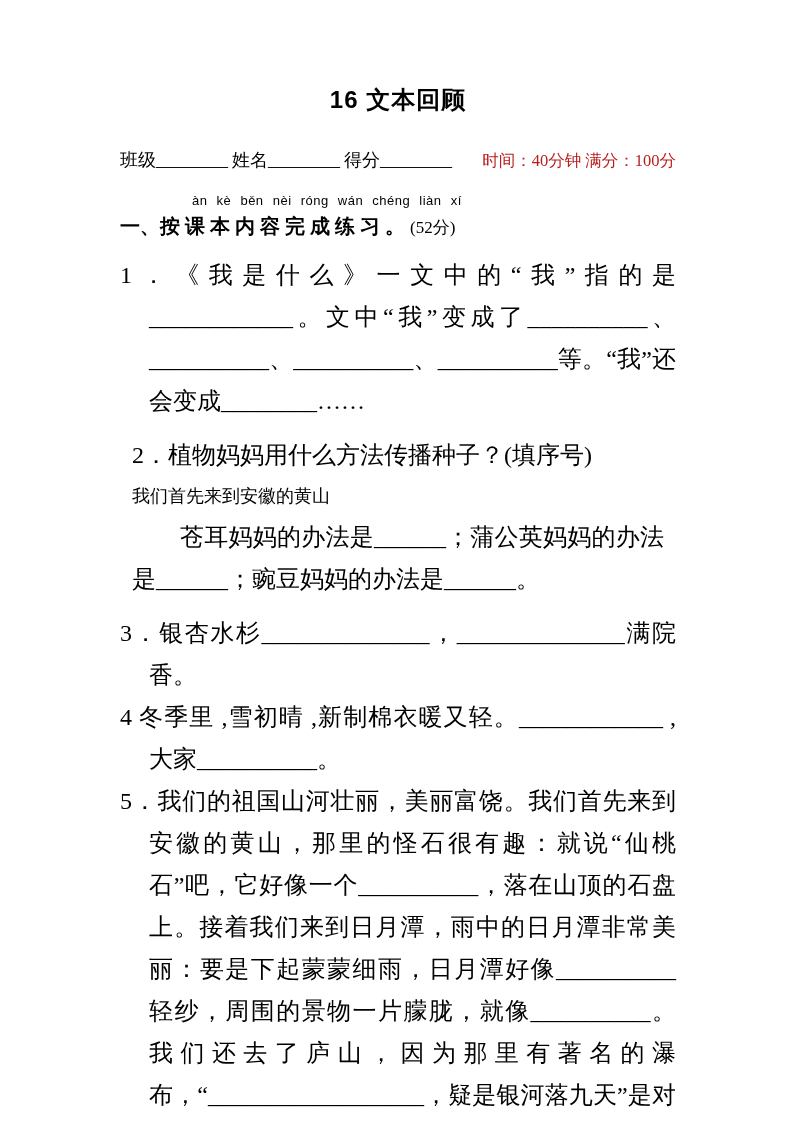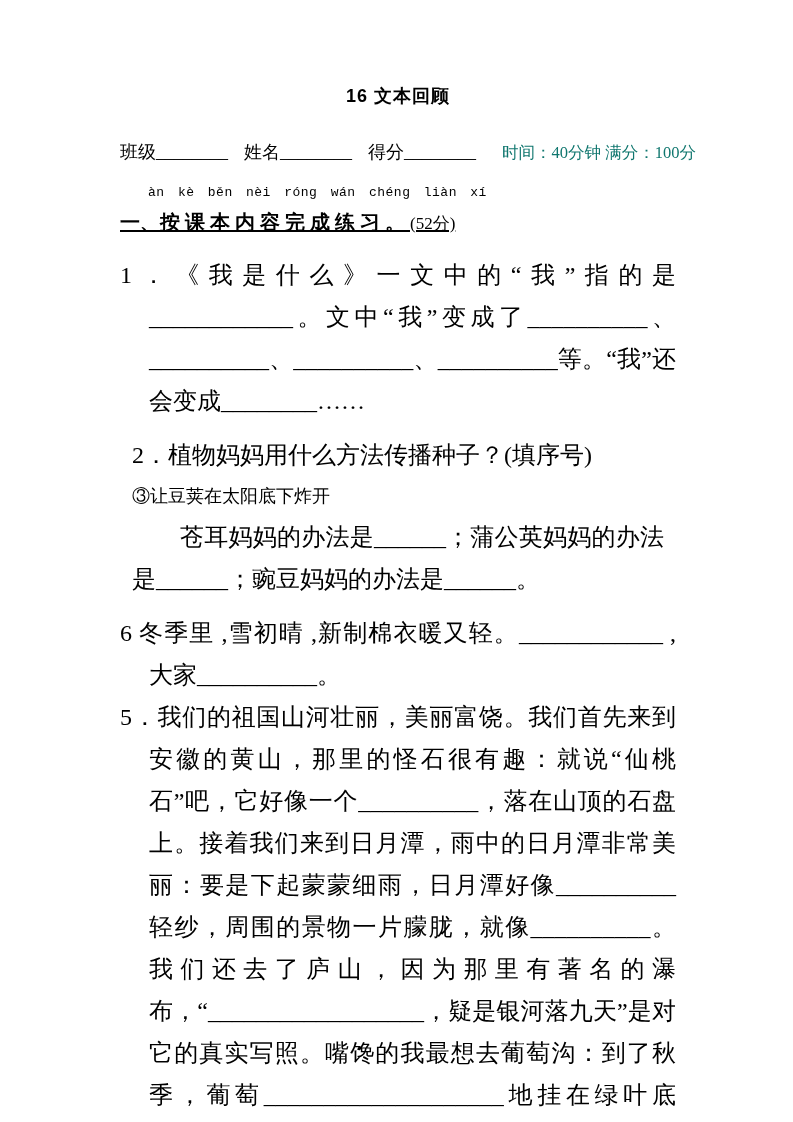--- a/index.html
+++ b/index.html
@@ -7,53 +7,52 @@
     width: 793px;
     min-height: 1122px;
     background: #ffffff;
     color: #000000;
     font-family: "Liberation Serif", "DejaVu Serif", serif;
   }
   .page { padding: 84px 117px 30px 120px; }
 
   .title {
     font-family: "Liberation Sans", "DejaVu Sans", sans-serif;
-    font-size: 18px;
+    font-size: 24px;
     font-weight: bold;
     text-align: center;
     margin: 0 0 32px 0;
     letter-spacing: 1px;
   }
 
   .header-line {
     display: flex;
     justify-content: space-between;
     align-items: baseline;
     font-size: 18px;
     margin-bottom: 20px;
     white-space: nowrap;
   }
-  .header-fields { display: flex; gap: 16px; }
+  .header-fields { display: flex; gap: 4px; }
   .field { white-space: nowrap; }
   .meta { font-size: 16.5px; }
 
   .section { margin-bottom: 10px; }
   .pinyin {
-    font-family: Liberation Mono, monospace;
+    font-family: Liberation Sans, sans-serif;
     font-size: 13px;
-    margin-left: 28px;
+    margin-left: 72px;
     word-spacing: 5px;
     letter-spacing: 0.5px;
     line-height: 18px;
   }
   .section-head {
     font-size: 20px;
     font-weight: bold;
-    line-height: 40px;
-    text-decoration: underline;
+    line-height: 32px;
   }
   .section-head .spaced { letter-spacing: 5px; }
   .section-head .points { font-weight: normal; font-size: 17px; letter-spacing: 0; }
 
   .questions p { margin: 0; }
   .q {
     font-size: 24px;
     line-height: 42px;
     text-align: justify;
   }
@@ -68,39 +67,40 @@
 <div class="page">
 
   <h1 class="title">16 文本回顾</h1>
 
   <div class="header-line">
     <div class="header-fields">
       <span class="field"><span>班级</span><span>________</span></span>
       <span class="field"><span>姓名</span><span>________</span></span>
       <span class="field"><span>得分</span><span>________</span></span>
     </div>
-    <div class="meta" style="color: #0f766e; margin-left: 26px;">时间：40分钟 满分：100分</div>
+    <div class="meta" style="color: #b91c1c; margin-left: 26px;">时间：40分钟 满分：100分</div>
   </div>
 
   <div class="section">
     <div class="pinyin">àn  kè běn  nèi róng wán chéng liàn  xí</div>
     <div class="section-head">
       <span>一、</span><span class="spaced">按课本内容完成练习。</span><span class="points">(52分)</span>
     </div>
   </div>
 
   <div class="questions">
 
     <p class="q hang">1．《我是什么》一文中的“我”指的是____________。文中“我”变成了__________、__________、__________、__________等。“我”还会变成________……</p>
 
     <div class="qblock">
       <p class="q">2．植物妈妈用什么方法传播种子？(填序号)</p>
-      <p class="q opt">③让豆荚在太阳底下炸开</p>
+      <p class="q opt">我们首先来到安徽的黄山</p>
       <p class="q ans">苍耳妈妈的办法是______；蒲公英妈妈的办法是______；豌豆妈妈的办法是______。</p>
     </div>
 
+    <p class="q hang">3．银杏水杉______________，______________满院香。</p>
 
-    <p class="q hang">6 冬季里 ,雪初晴 ,新制棉衣暖又轻。____________ ,大家__________。</p>
+    <p class="q hang">4 冬季里 ,雪初晴 ,新制棉衣暖又轻。____________ ,大家__________。</p>
 
     <p class="q hang">5．我们的祖国山河壮丽，美丽富饶。我们首先来到安徽的黄山，那里的怪石很有趣：就说“仙桃石”吧，它好像一个__________，落在山顶的石盘上。接着我们来到日月潭，雨中的日月潭非常美丽：要是下起蒙蒙细雨，日月潭好像__________轻纱，周围的景物一片朦胧，就像__________。我们还去了庐山，因为那里有著名的瀑布，“__________________，疑是银河落九天”是对它的真实写照。嘴馋的我最想去葡萄沟：到了秋季，葡萄____________________地挂在绿叶底下，有红的、白的、紫的、暗红的、淡绿的，____________，美丽极了。</p>
 
   </div>
 </div>
 
 </body></html>

